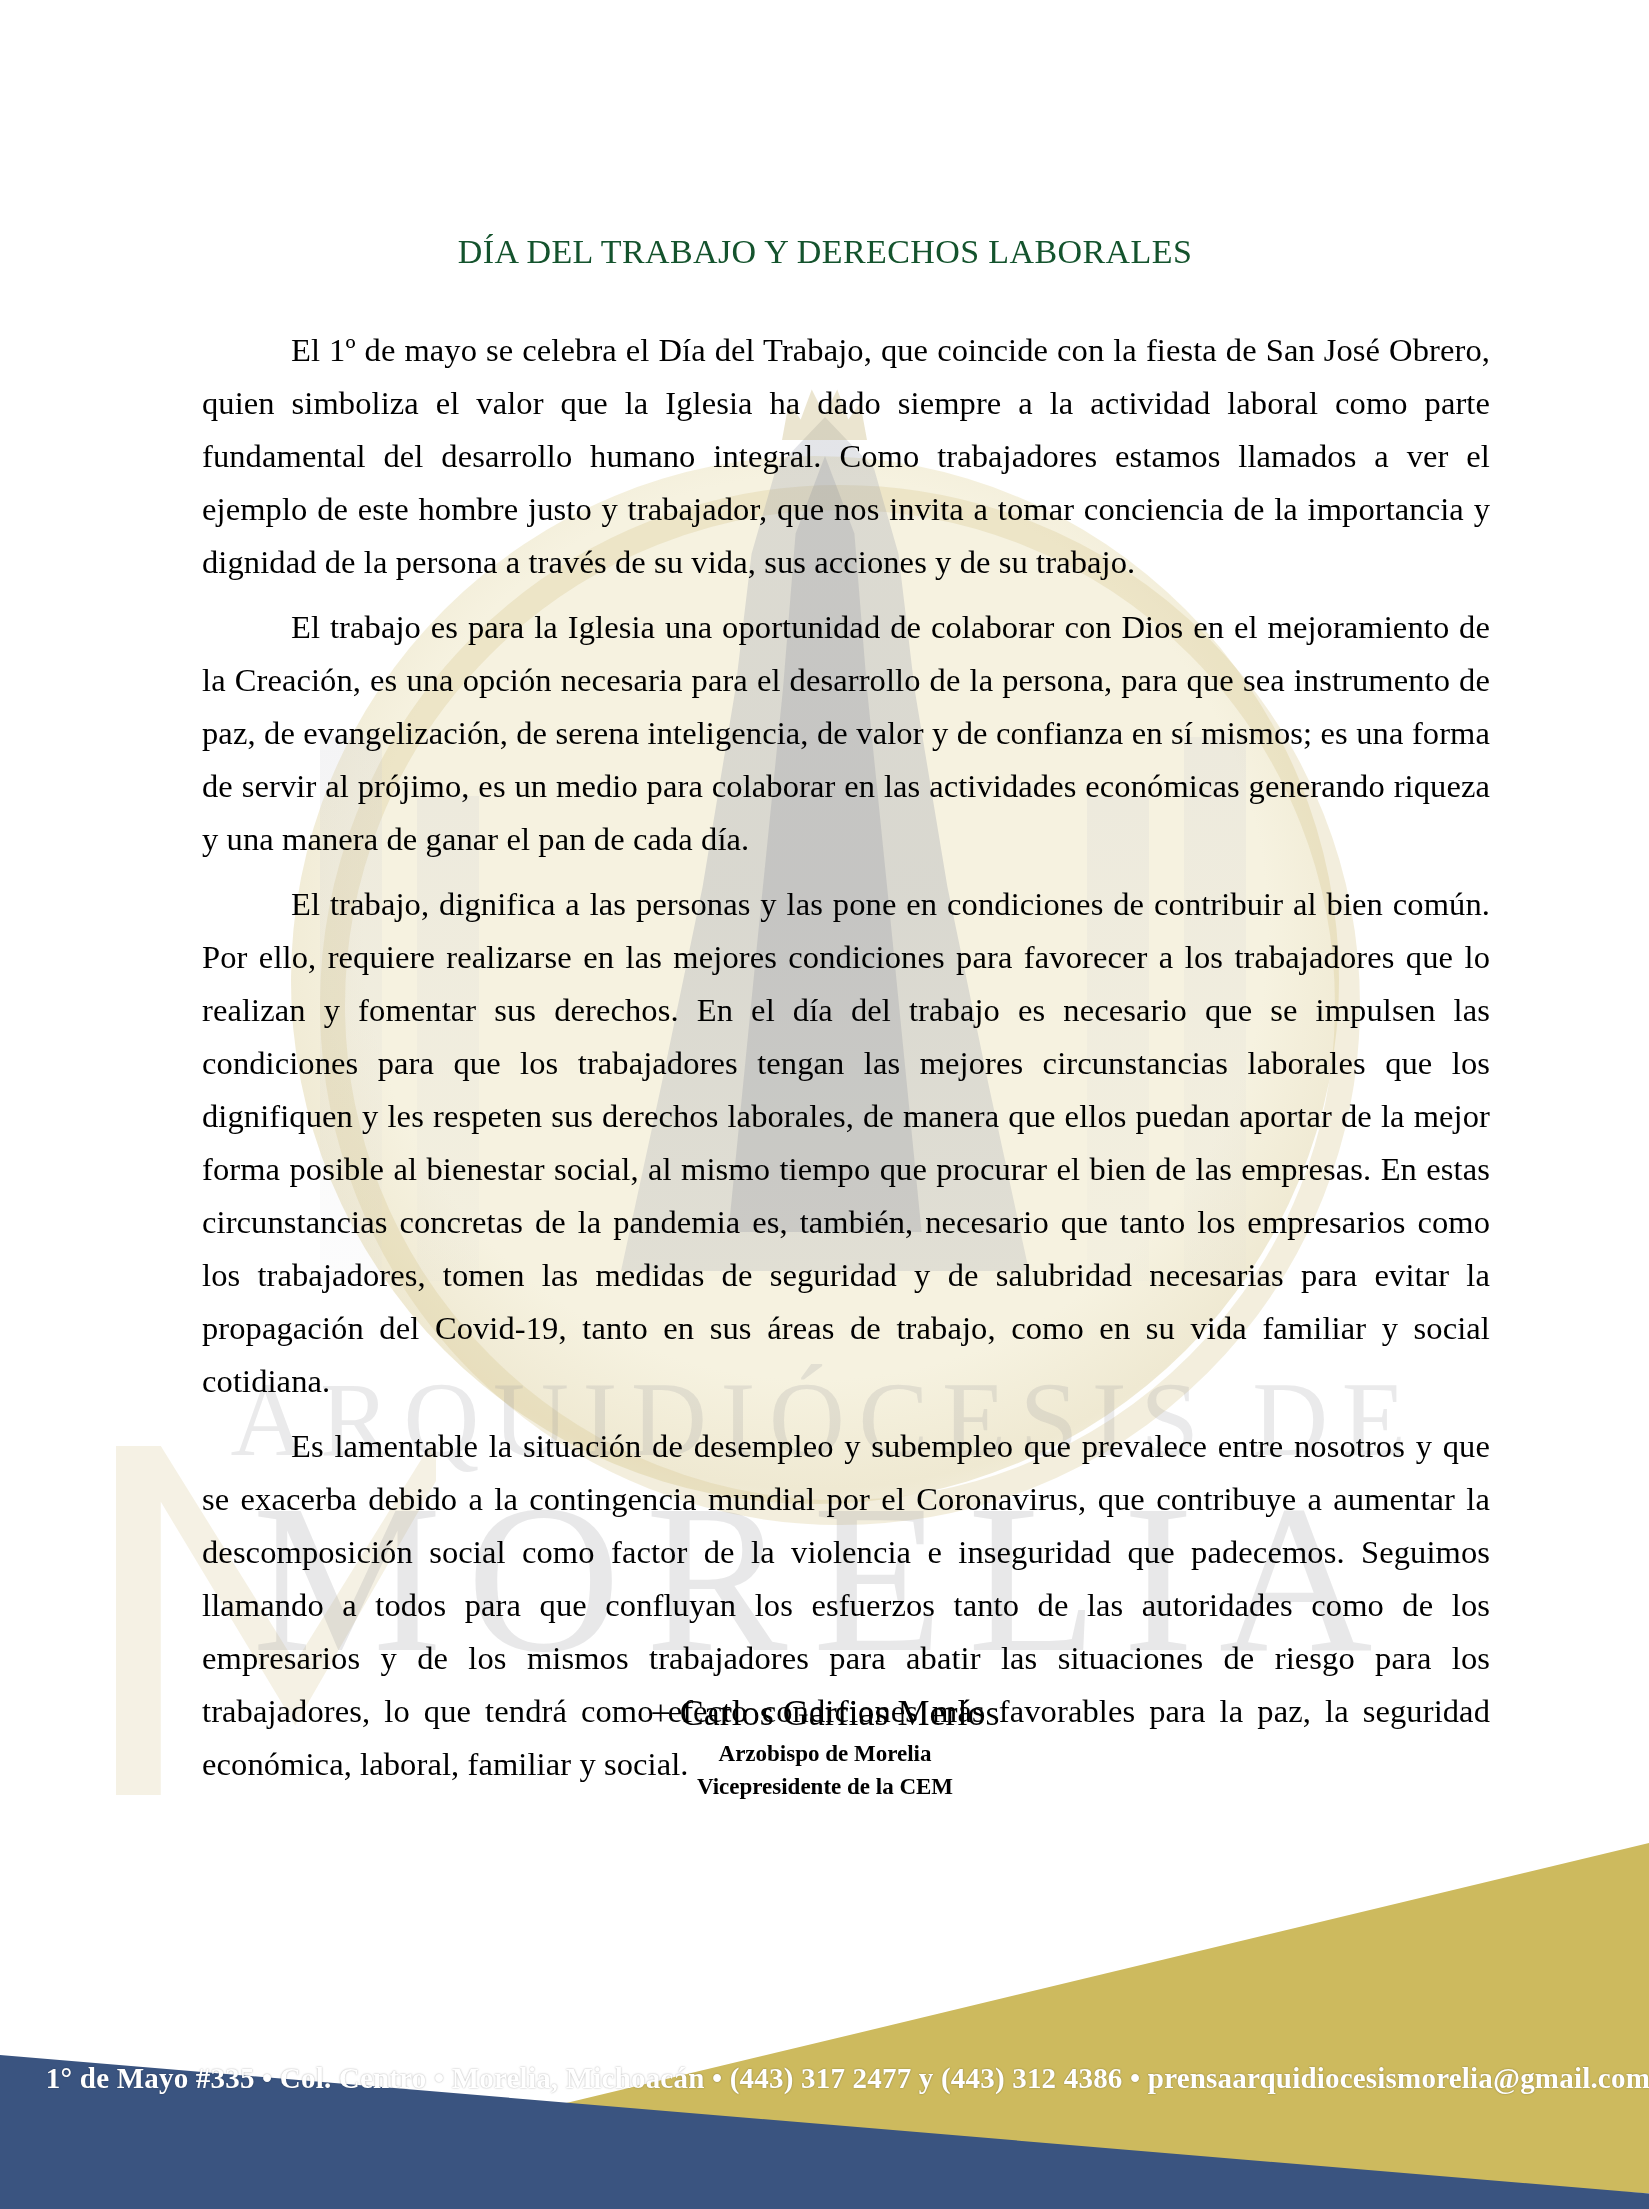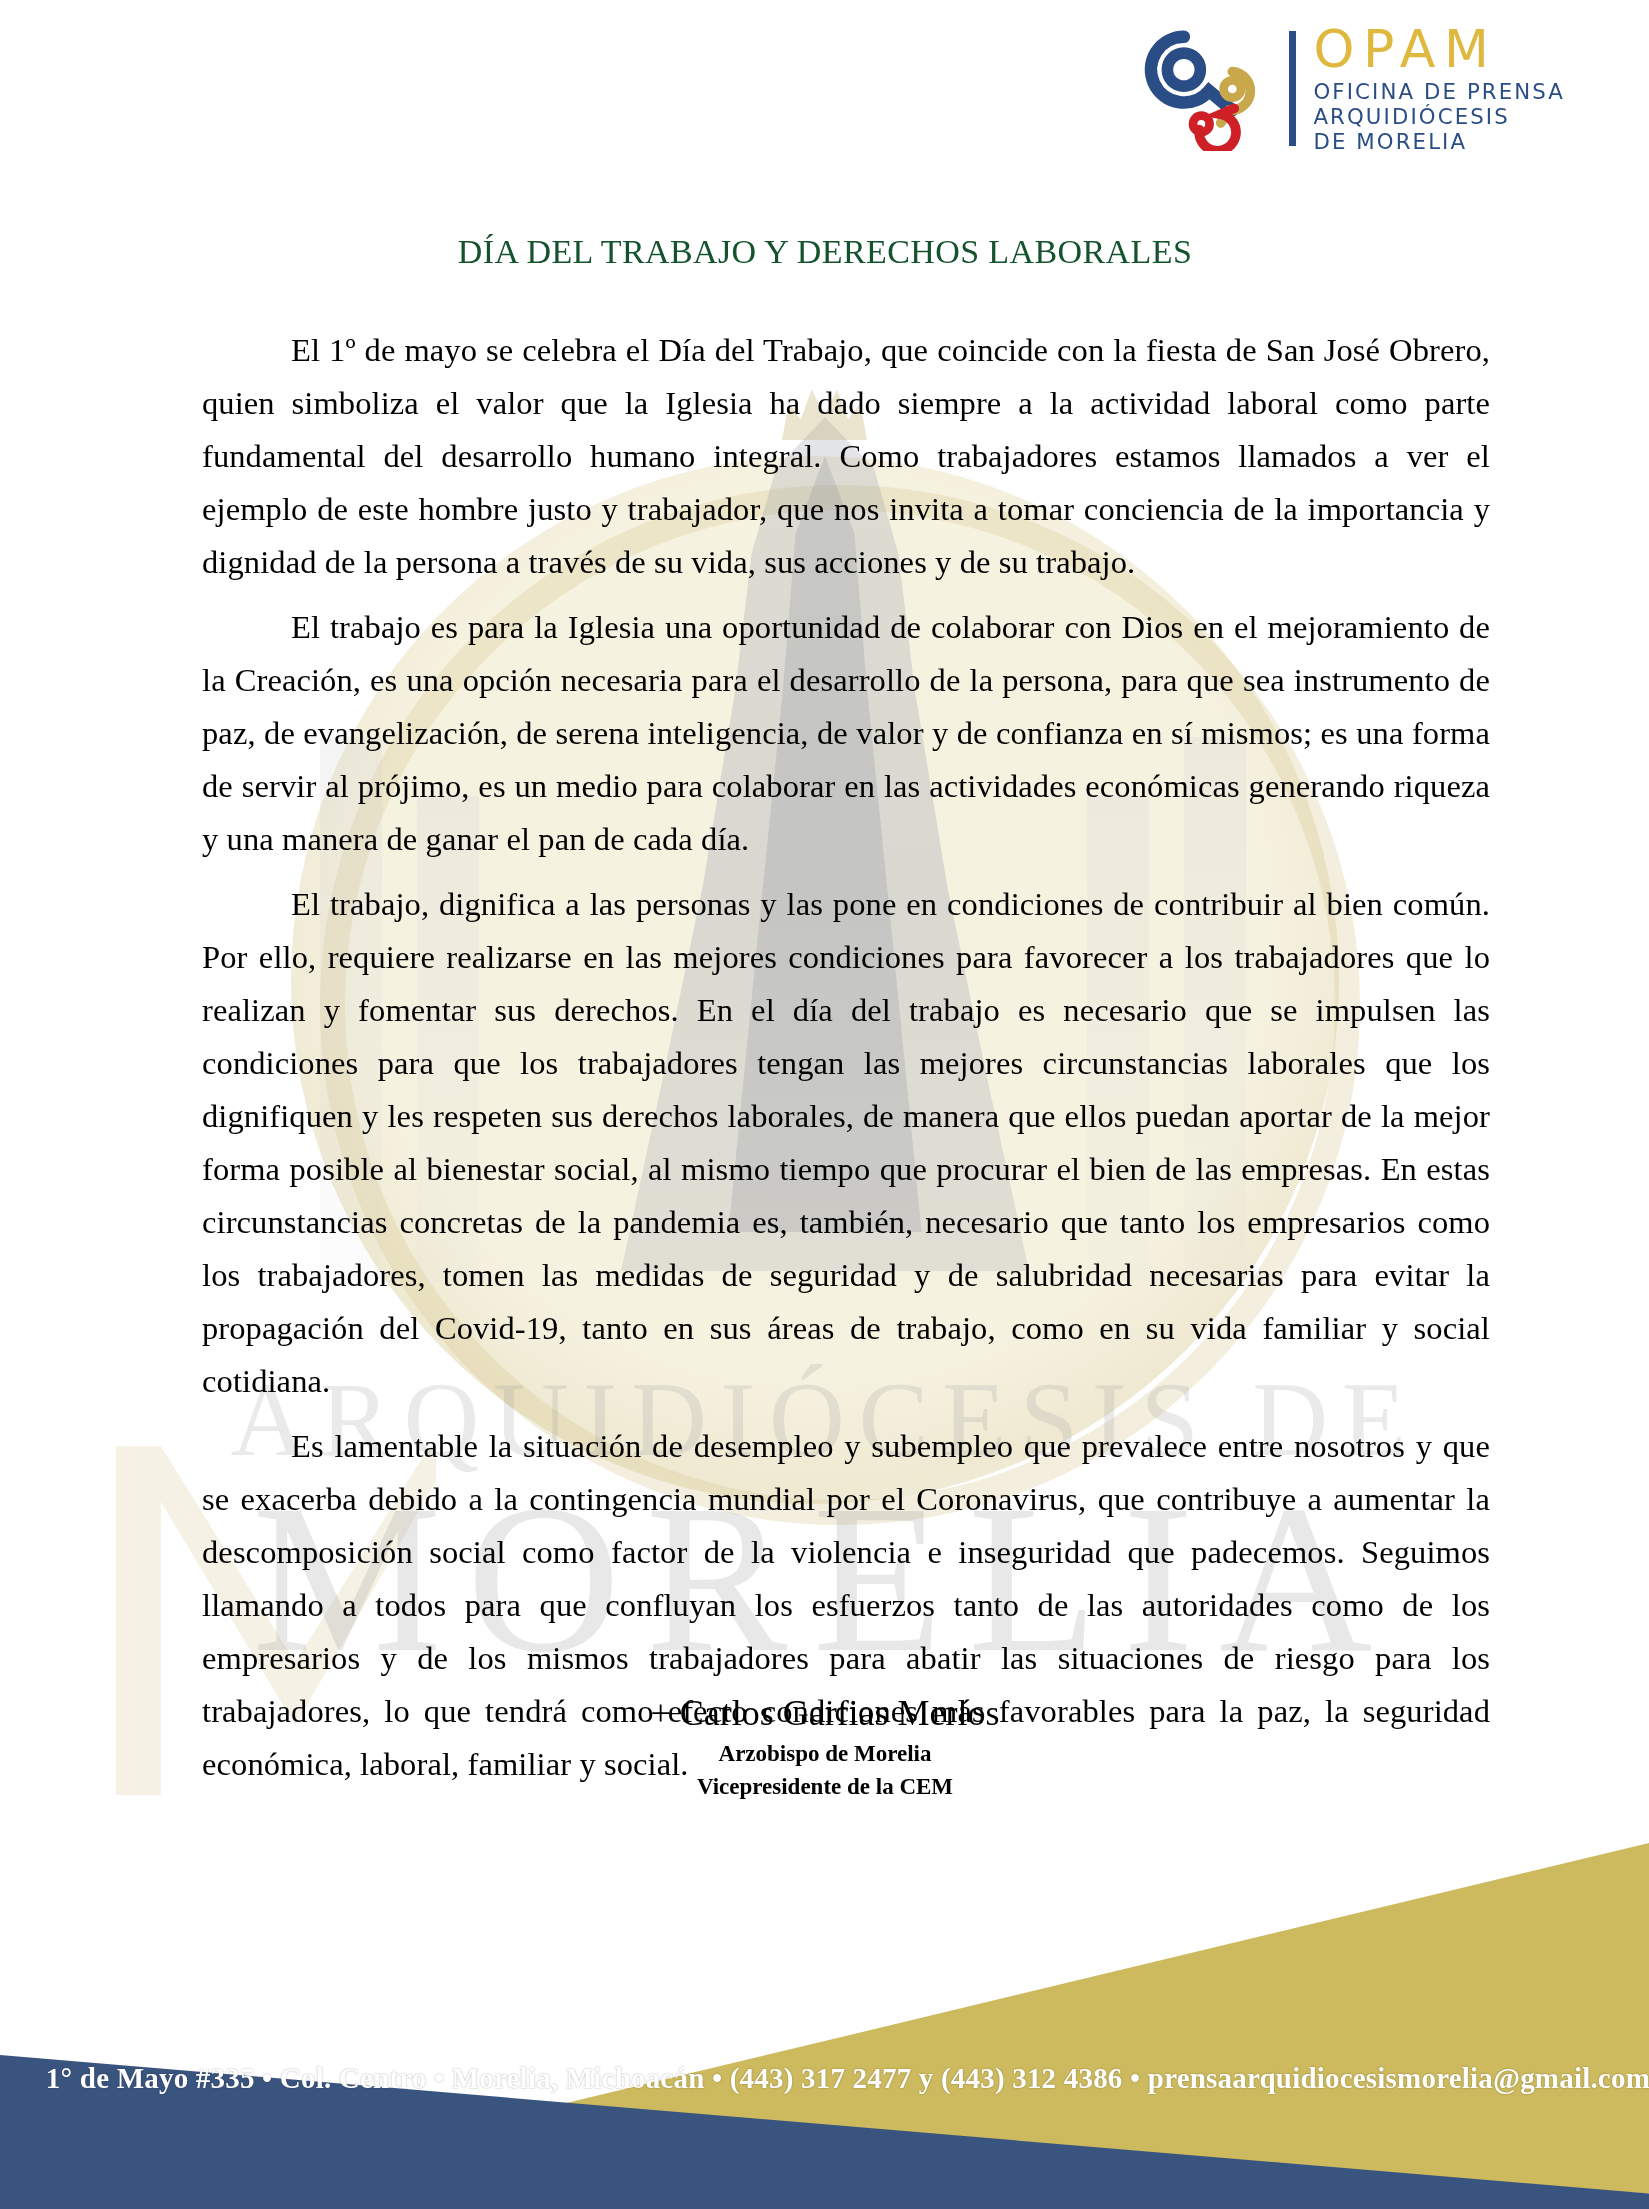--- a/index.html
+++ b/index.html
@@ -254,37 +254,20 @@
     <div class="wm-col r1"></div>
     <div class="wm-col r2"></div>
     <div class="wm-figure"></div>
     <div class="wm-figure-inner"></div>
     <div class="wm-crown"></div>
     <div class="wm-chevron"></div>
     <div class="wm-text-top">ARQUIDIÓCESIS DE</div>
     <div class="wm-text-big">MORELIA</div>
   </div>
 
-  <div class="logo-block">
-    <svg class="logo-mark" viewBox="0 0 148 128">
-      <path d="M46 10 A34 34 0 1 0 72 66 L96 86" fill="none" stroke="#2b4d86" stroke-width="13" stroke-linecap="round"></path>
-      <circle cx="46" cy="44" r="17" fill="none" stroke="#2b4d86" stroke-width="12"></circle>
-      <path d="M96 46 A20 20 0 1 1 93 86 L84 99" fill="none" stroke="#c9a84c" stroke-width="10" stroke-linecap="round"></path>
-      <circle cx="96" cy="64" r="9" fill="none" stroke="#c9a84c" stroke-width="9"></circle>
-      <path d="M62 106 A19 19 0 1 0 84 90 L98 84" fill="none" stroke="#cf2027" stroke-width="10" stroke-linecap="round"></path>
-      <circle cx="64" cy="100" r="8.5" fill="none" stroke="#cf2027" stroke-width="9"></circle>
-    </svg>
-    <div class="logo-divider"></div>
-    <div class="logo-words">
-      <div class="logo-opam">OPAM</div>
-      <div class="logo-sub">OFICINA DE PRENSA</div>
-      <div class="logo-sub">ARQUIDIÓCESIS</div>
-      <div class="logo-sub">DE MORELIA</div>
-    </div>
-  </div>
 
   <div class="doc">
     <div class="doc-title">DÍA DEL TRABAJO Y DERECHOS LABORALES</div>
 
     <div class="body-copy">
       <p>El 1º de mayo se celebra el Día del Trabajo, que coincide con la fiesta de San José Obrero, quien simboliza el valor que la Iglesia ha dado siempre a la actividad laboral como parte fundamental del desarrollo humano integral. Como trabajadores estamos llamados a ver el ejemplo de este hombre justo y trabajador, que nos invita a tomar conciencia de la importancia y dignidad de la persona a través de su vida, sus acciones y de su trabajo.</p>
       <p>El trabajo es para la Iglesia una oportunidad de colaborar con Dios en el mejoramiento de la Creación, es una opción necesaria para el desarrollo de la persona, para que sea instrumento de paz, de evangelización, de serena inteligencia, de valor y de confianza en sí mismos; es una forma de servir al prójimo, es un medio para colaborar en las actividades económicas generando riqueza y una manera de ganar el pan de cada día.</p>
       <p>El trabajo, dignifica a las personas y las pone en condiciones de contribuir al bien común. Por ello, requiere realizarse en las mejores condiciones para favorecer a los trabajadores que lo realizan y fomentar sus derechos. En el día del trabajo es necesario que se impulsen las condiciones para que los trabajadores tengan las mejores circunstancias laborales que los dignifiquen y les respeten sus derechos laborales, de manera que ellos puedan aportar de la mejor forma posible al bienestar social, al mismo tiempo que procurar el bien de las empresas. En estas circunstancias concretas de la pandemia es, también, necesario que tanto los empresarios como los trabajadores, tomen las medidas de seguridad y de salubridad necesarias para evitar la propagación del Covid-19, tanto en sus áreas de trabajo, como en su vida familiar y social cotidiana.</p>
       <p>Es lamentable la situación de desempleo y subempleo que prevalece entre nosotros y que se exacerba debido a la contingencia mundial por el Coronavirus, que contribuye a aumentar la descomposición social como factor de la violencia e inseguridad que padecemos. Seguimos llamando a todos para que confluyan los esfuerzos tanto de las autoridades como de los empresarios y de los mismos trabajadores para abatir las situaciones de riesgo para los trabajadores, lo que tendrá como efecto condiciones más favorables para la paz, la seguridad económica, laboral, familiar y social.</p>
     </div>

